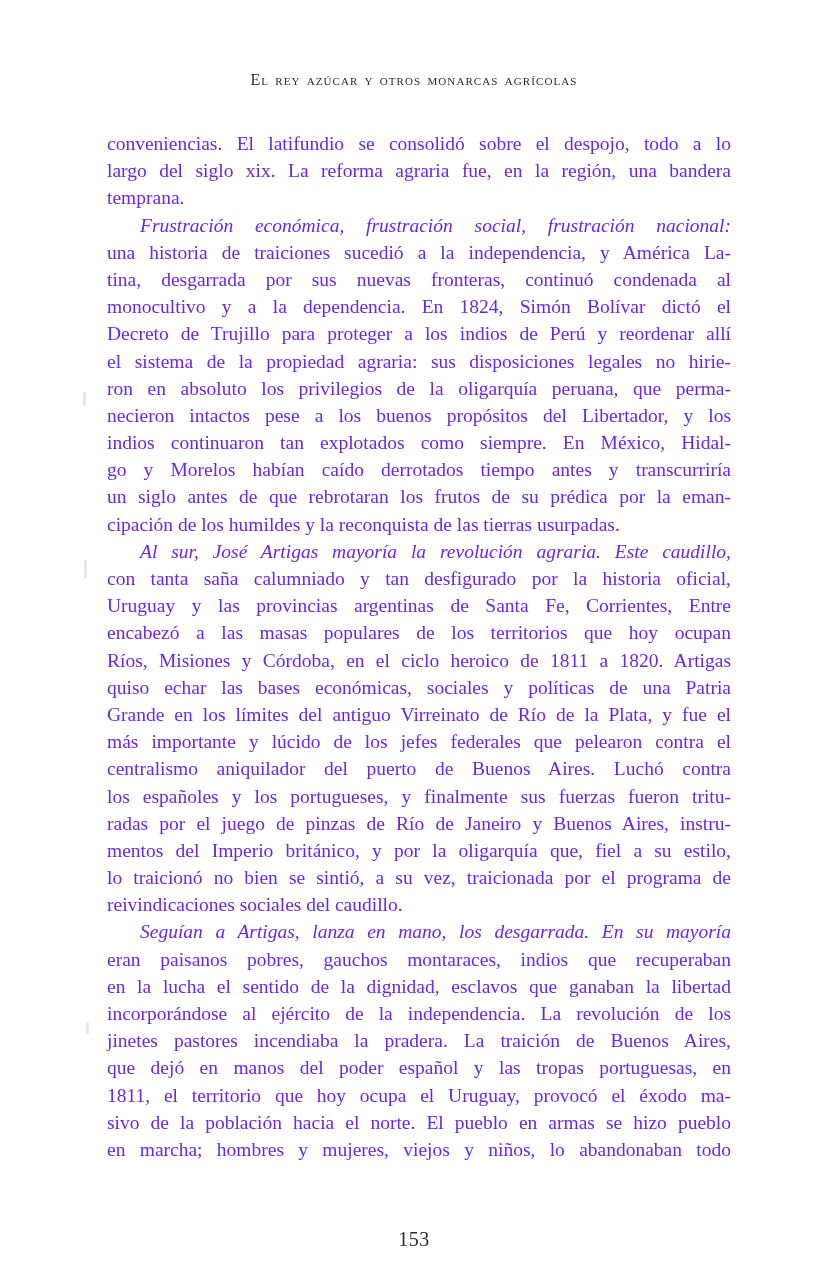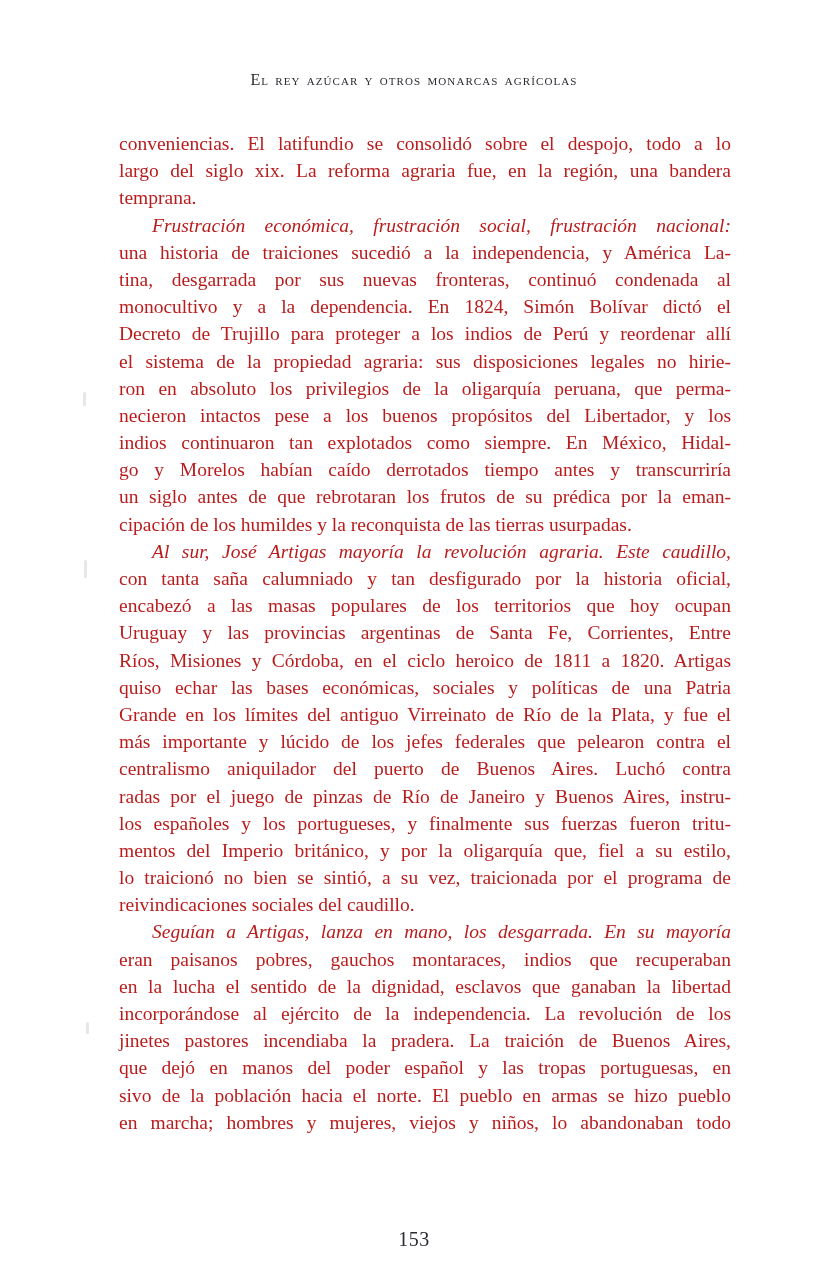--- a/index.html
+++ b/index.html
@@ -30,25 +30,24 @@
   .text-block {
     position: absolute;
     left: 107px;
     top: 130px;
     width: 624px;
   }
   .line {
     font-size: 19.5px;
     line-height: 27.2px;
     height: 27.2px;
-    color: #b91c1c;
+    color: #6d28d9;
     text-align: justify;
     text-align-last: justify;
     white-space: nowrap;
-    margin-left: 12px;
   }
   .line.indent {
     padding-left: 33px;
     font-style: italic;
   }
   .line.parend {
     text-align-last: left;
   }
   .page-number {
     position: absolute;
@@ -89,38 +88,39 @@
       <div class="line">Decreto de Trujillo para proteger a los indios de Perú y reordenar allí</div>
       <div class="line">el sistema de la propiedad agraria: sus disposiciones legales no hirie-</div>
       <div class="line">ron en absoluto los privilegios de la oligarquía peruana, que perma-</div>
       <div class="line">necieron intactos pese a los buenos propósitos del Libertador, y los</div>
       <div class="line">indios continuaron tan explotados como siempre. En México, Hidal-</div>
       <div class="line">go y Morelos habían caído derrotados tiempo antes y transcurriría</div>
       <div class="line">un siglo antes de que rebrotaran los frutos de su prédica por la eman-</div>
       <div class="line parend">cipación de los humildes y la reconquista de las tierras usurpadas.</div>
       <div class="line indent">Al sur, José Artigas mayoría la revolución agraria. Este caudillo,</div>
       <div class="line">con tanta saña calumniado y tan desfigurado por la historia oficial,</div>
+      <div class="line">Uruguay y las provincias argentinas de Santa Fe, Corrientes, Entre</div>
       <div class="line">encabezó a las masas populares de los territorios que hoy ocupan</div>
-      <div class="line">Uruguay y las provincias argentinas de Santa Fe, Corrientes, Entre</div>
       <div class="line">Ríos, Misiones y Córdoba, en el ciclo heroico de 1811 a 1820. Artigas</div>
       <div class="line">quiso echar las bases económicas, sociales y políticas de una Patria</div>
       <div class="line">Grande en los límites del antiguo Virreinato de Río de la Plata, y fue el</div>
       <div class="line">más importante y lúcido de los jefes federales que pelearon contra el</div>
       <div class="line">centralismo aniquilador del puerto de Buenos Aires. Luchó contra</div>
+      <div class="line">los españoles y los portugueses, y finalmente sus fuerzas fueron tritu-</div>
       <div class="line">radas por el juego de pinzas de Río de Janeiro y Buenos Aires, instru-</div>
-      <div class="line">los españoles y los portugueses, y finalmente sus fuerzas fueron tritu-</div>
       <div class="line">mentos del Imperio británico, y por la oligarquía que, fiel a su estilo,</div>
       <div class="line">lo traicionó no bien se sintió, a su vez, traicionada por el programa de</div>
       <div class="line parend">reivindicaciones sociales del caudillo.</div>
       <div class="line indent">Seguían a Artigas, lanza en mano, los desgarrada. En su mayoría</div>
       <div class="line">eran paisanos pobres, gauchos montaraces, indios que recuperaban</div>
       <div class="line">en la lucha el sentido de la dignidad, esclavos que ganaban la libertad</div>
       <div class="line">incorporándose al ejército de la independencia. La revolución de los</div>
       <div class="line">jinetes pastores incendiaba la pradera. La traición de Buenos Aires,</div>
       <div class="line">que dejó en manos del poder español y las tropas portuguesas, en</div>
+      <div class="line">1811, el territorio que hoy ocupa el Uruguay, provocó el éxodo ma-</div>
       <div class="line">sivo de la población hacia el norte. El pueblo en armas se hizo pueblo</div>
       <div class="line">en marcha; hombres y mujeres, viejos y niños, lo abandonaban todo</div>
     </div>
 
   <div class="page-number">153</div>
 
   <div class="artifact a1"></div>
   <div class="artifact a2"></div>
   <div class="artifact a3"></div>
 

